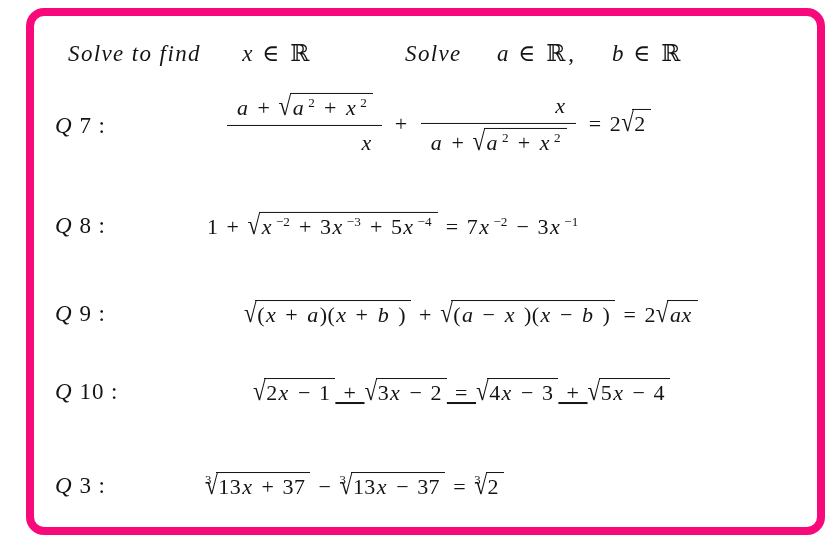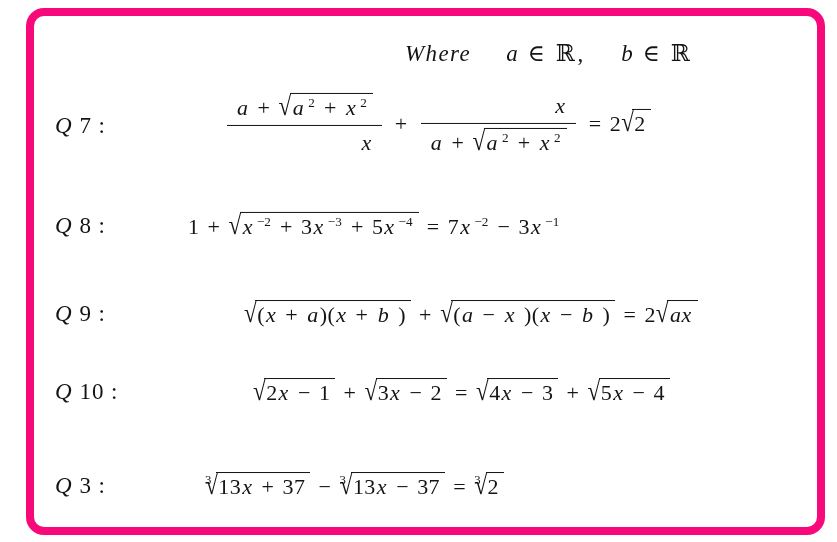--- a/index.html
+++ b/index.html
@@ -34,23 +34,23 @@
     position:absolute;top:50%;transform:translateY(-50%);
     font-size:22px;white-space:nowrap;line-height:1.18;
     letter-spacing:0.02em;word-spacing:0.10em;
   }
   .row-q7 {top:84px;height:84px;}
   .row-q8 {top:198px;height:56px;}
   .row-q9 {top:286px;height:56px;}
   .row-q10{top:364px;height:56px;}
   .row-q11{top:458px;height:56px;}
   .eq-q7 {left:222px;}
-  .eq-q8 {left:188px;}
+  .eq-q8 {left:207px;}
   .eq-q9 {left:244px;}
-  .eq-q10{left:253px;}
+  .eq-q10{left:253px;text-decoration:underline;}
   .eq-q11{left:205px;text-align:center;}
   
   .mtxt{font-style:normal;}
   .mvar{font-style:italic;padding:0 1px;}
   .msup{
     font-size:0.60em;vertical-align:0.62em;
     letter-spacing:0;word-spacing:0;margin-left:3px;margin-right:1px;
   }
   .msqrt{white-space:nowrap;}
   .msign{
@@ -72,22 +72,28 @@
   }
   .mnum{display:block;border-bottom:1.6px solid #141414;padding:2px 9px 4px;}
   .mden{display:block;padding:4px 9px 1px;}
 </style>
 </head>
 <body style="--accent: #f8097b;">
 
 <div class="frame"></div>
 
 <div class="header">
+  <span class="hseg hs1">
+    <span class="it">Solve to  find</span>
+    <span class="hgap-md"></span>
+    <span class="mvar">x</span>
+    <span class="set">∈ ℝ</span>
+  </span>
   <span class="hseg hs2">
-    <span class="it">Where</span>
+    <span class="it">Solve</span>
     <span class="hgap-sm"></span>
     <span class="mvar">a</span>
     <span class="set">∈ ℝ,</span>
     <span class="hgap-sm"></span>
     <span class="mvar">b</span>
     <span class="set">∈ ℝ</span>
   </span>
 </div>
 
 <div class="qrow row-q7">

